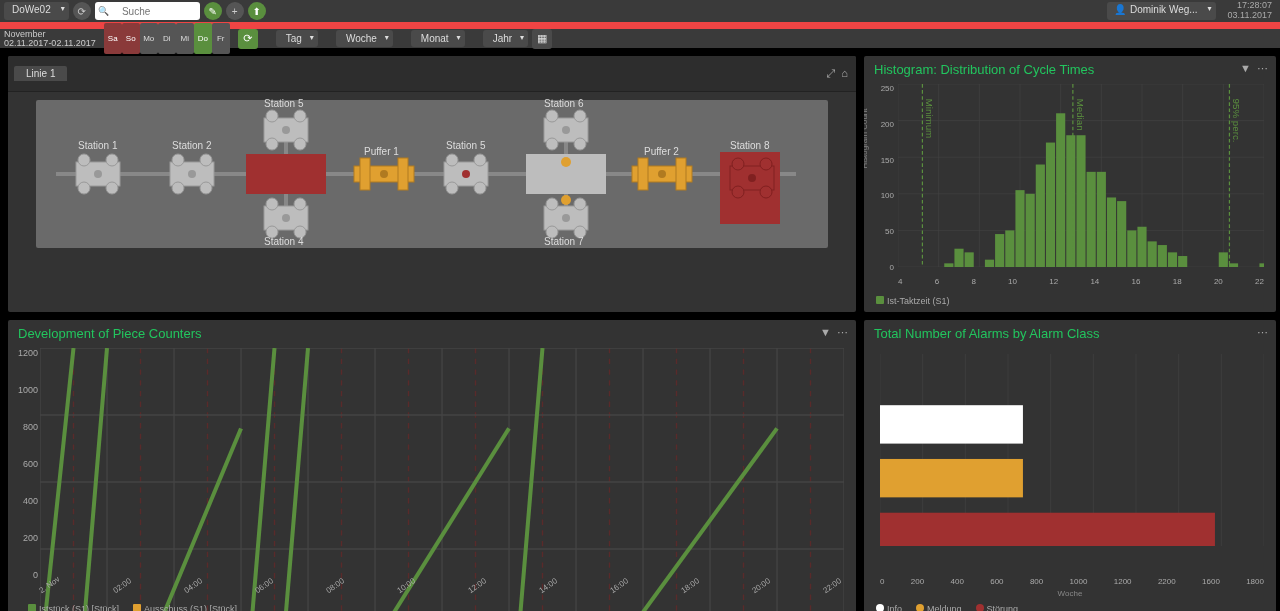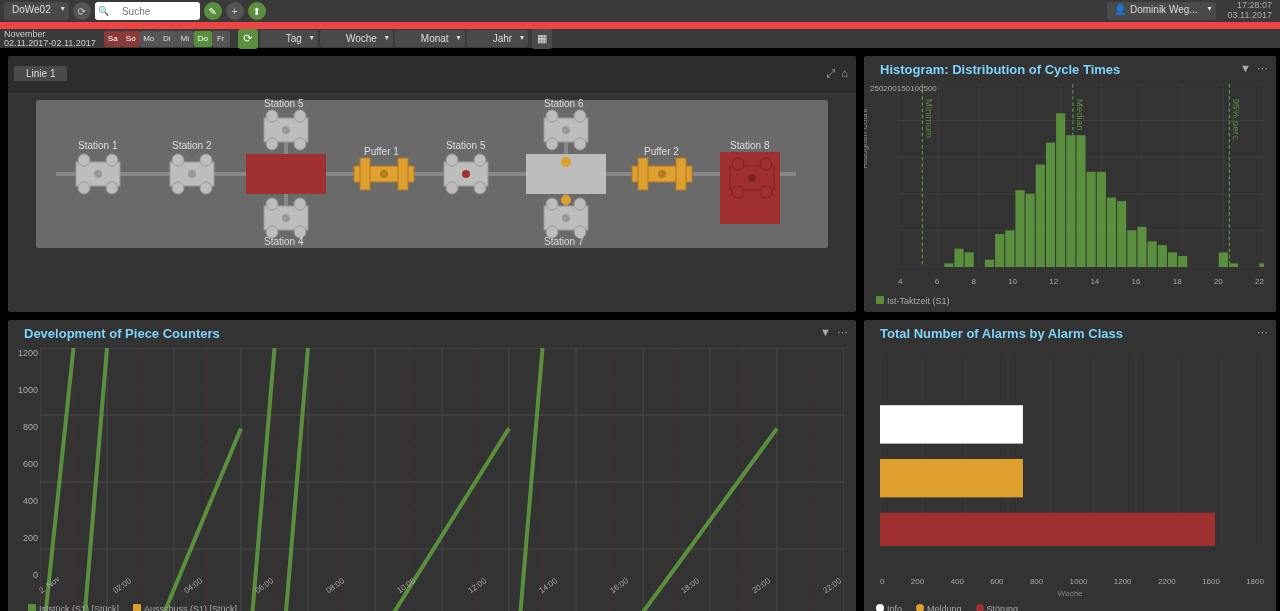--- a/index.html
+++ b/index.html
@@ -15,35 +15,35 @@
 .search-box { background: #fff; border-radius: 3px; height: 18px; width: 105px; display: flex; align-items: center; padding: 0 4px; color: #888; }
 .search-box input { border: none; outline: none; width: 80px; font-size: 10px; margin-left: 12px; background: transparent; }
 .spacer { flex: 1; }
 .user-btn { background: #4a4a4a; color: #ddd; border-radius: 3px; padding: 2px 18px 2px 8px; height: 18px; font-size: 10px; position: relative; cursor: pointer; }
 .user-btn::after { content: "▾"; position: absolute; right: 4px; top: 2px; font-size: 8px; }
 .clock { color: #aaa; font-size: 9px; text-align: right; line-height: 1.1; margin-left: 8px; margin-right: 4px; }
 
 
 .daterow { background: #3a3a3a; height: 26px; display: flex; align-items: center; padding: 0 4px; gap: 2px; border-top: 7px solid #ef4444; }
 .date-label { color: #ccc; font-size: 9px; margin-right: 2px; }
-.day-btn { width: 18px; height: 16px; font-size: 8px; display: inline-flex; align-items: center; justify-content: center; cursor: pointer; border-radius: 2px; }
+.day-btn { width: 18px; height: 31px; font-size: 8px; display: inline-flex; align-items: center; justify-content: center; cursor: pointer; border-radius: 2px; }
 .day-sa { background: #8a3a3a; color: #fff; }
 .day-so { background: #8a3a3a; color: #fff; }
 .day-norm { background: #555; color: #ddd; }
 .day-do { background: #5a8f3e; color: #fff; }
 .sq-green { width: 20px; height: 20px; background: #5a8f3e; border-radius: 3px; display: inline-flex; align-items: center; justify-content: center; color: #fff; font-size: 11px; margin-left: 6px; cursor: pointer; }
-.range-btn { background: #4a4a4a; color: #ddd; border-radius: 3px; padding: 3px 16px 3px 26px; font-size: 10px; position: relative; margin-left: 0; cursor: pointer; }
+.range-btn { background: #4a4a4a; color: #ddd; border-radius: 3px; padding: 3px 16px 3px 10px; font-size: 10px; position: relative; margin-left: 16px; cursor: pointer; }
 .range-btn::after { content: "▾"; position: absolute; right: 4px; top: 3px; font-size: 8px; }
 .cal-btn { width: 20px; height: 20px; background: #4a4a4a; border-radius: 3px; display: inline-flex; align-items: center; justify-content: center; color: #ddd; font-size: 11px; margin-left: 2px; cursor: pointer; }
 .date-stack { display: flex; flex-direction: column; font-size: 9px; line-height: 1; color: #ccc; margin-right: 4px; }
 
 
 .dash { display: grid; grid-template-columns: 848px 412px; grid-template-rows: 178px 70px 298px; gap: 8px; padding: 8px; background: #000; }
 .panel { background: #333; border-radius: 2px; position: relative; overflow: hidden; }
-.panel-title { font-size: 13px; color: #7dd3fc; padding: 6px 16px; font-weight: 700; }
+.panel-title { font-size: 13px; color: #22c55e; padding: 6px 10px; font-weight: 400; }
 .panel-icons { position: absolute; top: 6px; right: 8px; display: flex; gap: 6px; color: #aaa; font-size: 11px; }
 .panel-icons span { cursor: pointer; }
 
 
 .proc-panel { grid-column: 1; grid-row: 1 / span 2; }
 .proc-tabs { display: flex; align-items: center; height: 36px; background: #2d2d2d; border-bottom: 1px solid #222; padding-left: 6px; }
 .proc-tab { background: #4a4a4a; color: #ddd; font-size: 10px; padding: 2px 12px; border-radius: 2px 2px 0 0; }
 .proc-tab-icons { margin-left: auto; display: flex; gap: 6px; padding-right: 8px; color: #aaa; }
 .proc-area { background: #6a6a6a; margin: 8px 28px; height: 148px; border-radius: 2px; position: relative; }
 .station-label { position: absolute; color: #ddd; font-size: 10px; text-align: center; white-space: nowrap; }
@@ -53,21 +53,21 @@
 .chart-area { position: absolute; left: 32px; right: 12px; top: 28px; bottom: 38px; }
 .y-axis { position: absolute; left: 8px; top: 28px; bottom: 38px; width: 22px; display: flex; flex-direction: column; justify-content: space-between; text-align: right; font-size: 9px; color: #aaa; }
 .x-axis { position: absolute; left: 32px; right: 12px; bottom: 22px; display: flex; justify-content: space-between; font-size: 8px; color: #aaa; }
 .x-axis span { transform: rotate(-35deg); transform-origin: left; }
 .legend { position: absolute; bottom: 4px; left: 20px; display: flex; gap: 14px; font-size: 9px; color: #aaa; align-items: center; }
 .leg-swatch { width: 8px; height: 8px; display: inline-block; border-radius: 1px; margin-right: 3px; }
 
 
 .hist-panel { grid-column: 2; grid-row: 1 / span 2; }
 .hist-area { position: absolute; left: 34px; right: 12px; top: 28px; bottom: 40px; }
-.hist-y { position: absolute; left: 6px; top: 28px; bottom: 40px; width: 24px; display: flex; flex-direction: row; justify-content: space-between; text-align: right; font-size: 8px; color: #aaa; }
+.hist-y { position: absolute; left: 6px; top: 28px; bottom: 40px; width: 24px; display: flex; flex-direction: column; justify-content: space-between; text-align: right; font-size: 8px; color: #aaa; }
 .hist-x { position: absolute; left: 34px; right: 12px; bottom: 26px; display: flex; justify-content: space-between; font-size: 8px; color: #aaa; }
 .hist-ylabel { position: absolute; left: 0; top: 50%; transform: rotate(-90deg) translateX(20px); transform-origin: left; font-size: 8px; color: #888; white-space: nowrap; }
 
 
 .alarm-panel { grid-column: 2; grid-row: 3; }
 .alarm-area { position: absolute; left: 16px; right: 12px; top: 34px; bottom: 46px; }
 .alarm-x { position: absolute; left: 16px; right: 12px; bottom: 32px; display: flex; justify-content: space-between; font-size: 8px; color: #aaa; }
 .alarm-xlabel { position: absolute; bottom: 20px; left: 50%; transform: translateX(-50%); font-size: 8px; color: #888; }
 </style>
 </head>

